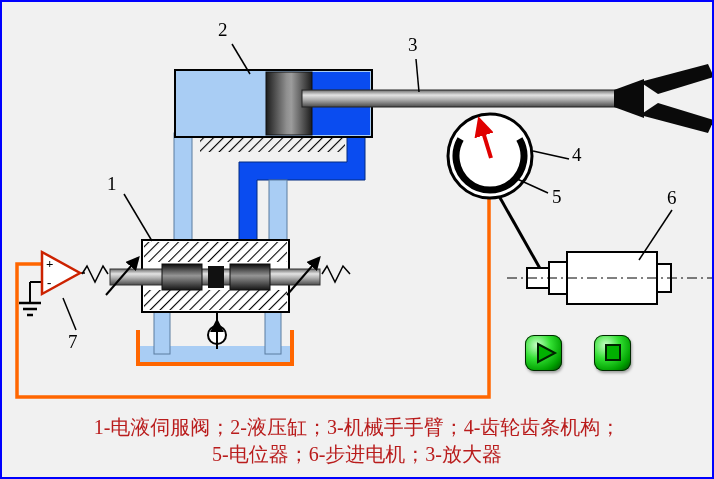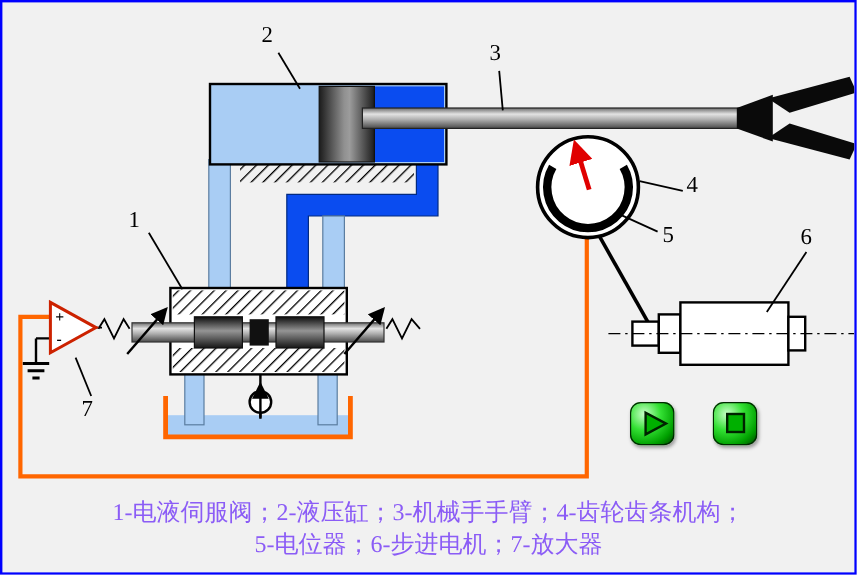--- a/index.html
+++ b/index.html
@@ -8,21 +8,21 @@
     background:#f1f1f1;border:2px solid #0000ff;overflow:hidden;
     font-family:"Liberation Serif","DejaVu Serif",serif;
   }
   #diagram{position:absolute;left:0;top:0;}
   .numlabel{
     position:absolute;font-size:19px;color:#000;line-height:20px;
     font-family:"Liberation Serif","DejaVu Serif",serif;
   }
   #caption{
     position:absolute;left:0;right:0;top:412px;text-align:center;
-    font-size:20px;color:#8b5cf6;line-height:27px;
+    font-size:20px;color:#b91c1c;line-height:27px;
   }
   .btn{
     position:absolute;width:37px;height:36px;border-radius:9px;cursor:pointer;
     background:radial-gradient(circle at 32% 28%, #c8ffc8 0%, #33e033 38%, #00a000 72%, #003d00 100%);
     box-shadow: inset 0 0 0 1px #002800, 1px 2px 3px rgba(0,0,0,.35);
   }
   .btn svg{display:block;}
 </style>
 </head>
 <body>
@@ -157,16 +157,16 @@
     </svg>
   </div>
   <div class="btn" style="left:592px;top:333px">
     <svg width="37" height="36" viewBox="0 0 37 36">
       <rect x="12" y="10" width="14" height="15" fill="#00b000" stroke="#002200" stroke-width="2"></rect>
     </svg>
   </div>
 
   <div id="caption">
     <div>1-电液伺服阀；2-液压缸；3-机械手手臂；4-齿轮齿条机构；</div>
-    <div>5-电位器；6-步进电机；7-放大器</div>
+    <div>5-电位器；6-步进电机；3-放大器</div>
   </div>
 
 </div>
 
 </body></html>

